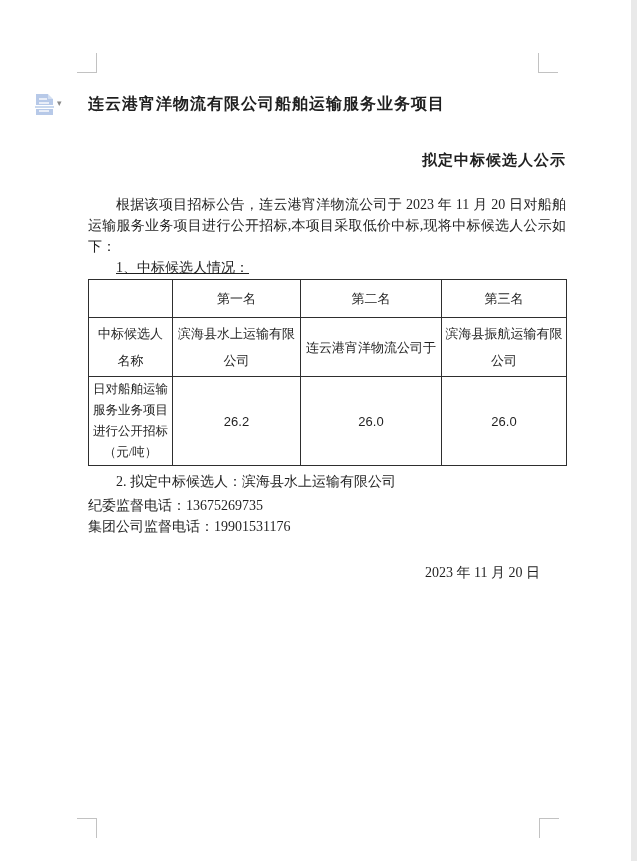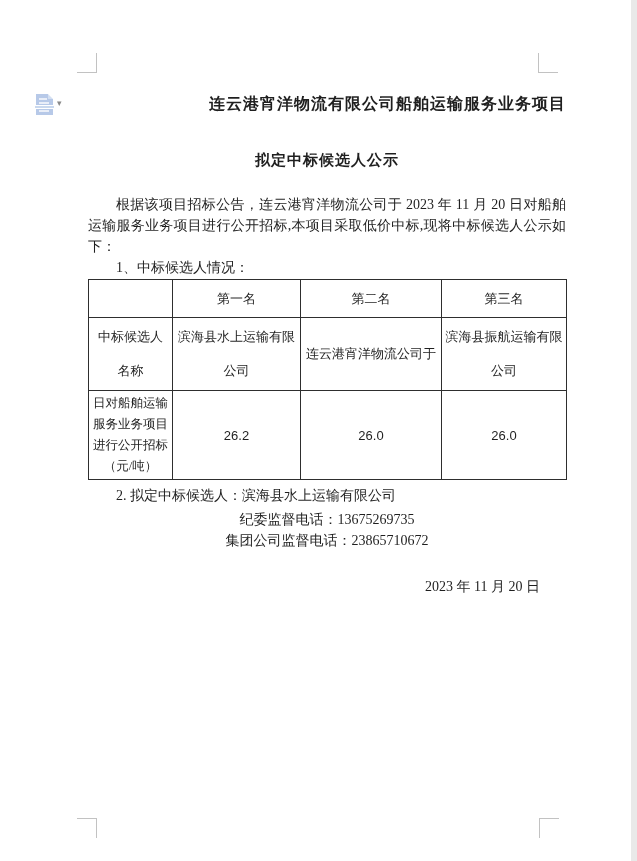--- a/index.html
+++ b/index.html
@@ -27,43 +27,43 @@
   .paste-doc .ln1 { top:4px;  width:8px; }
   .paste-doc .ln2 { top:8px;  width:10px; }
   .paste-doc .ln3 { top:16px; width:10px; }
   .paste-doc .band { position:absolute; left:-2px; top:11px; width:21px; height:4px;
     background:#c9d8ee; border:1px solid #ffffff; }
   .paste-caret { position:absolute; left:23px; top:4px; font-size:9px; color:#8a8a8a;
     font-family:"DejaVu Sans",sans-serif; }
 
   .content { position:absolute; left:88px; top:88px; width:478px; font-size:14px; }
 
-  .doc-title { margin-top:6px; text-align:right; font-weight:bold; font-size:16px;
+  .doc-title { margin-top:6px; text-align:left; font-weight:bold; font-size:16px;
     letter-spacing:1px; line-height:20px; }
-  .doc-subtitle { margin-top:36px; text-align:center; font-weight:bold; font-size:15px;
+  .doc-subtitle { margin-top:36px; text-align:right; font-weight:bold; font-size:15px;
     letter-spacing:1px; line-height:20px; }
 
   .p-intro { margin-top:24px; line-height:21px; text-indent:2em; text-align:justify; }
-  .p-item1 { line-height:21px; padding-left:2em; }
+  .p-item1 { line-height:21px; padding-left:2em;text-decoration:underline; }
 
   table.bid { width:478px; border-collapse:collapse; table-layout:fixed; margin-top:1px;
     font-size:13px; }
   table.bid td { border:1px solid #2e2e2e; text-align:center; vertical-align:middle;
     padding:2px 3px; }
   col.c1 { width:84px; } col.c2 { width:128px; } col.c3 { width:141px; } col.c4 { width:125px; }
   tr.r-head td { height:38px; }
-  tr.r-name td { height:56px; line-height:34px;text-align:center; }
+  tr.r-name td { height:56px; line-height:27px;text-align:center; }
   tr.r-price td { height:86px; }
   td.row-label { text-align:left; font-size:12.5px; line-height:21px; padding:4px 4px; }
   td.price-val { font-family:"Liberation Sans","DejaVu Sans",sans-serif; font-size:13px; }
 
   .p-item2 { margin-top:5px; padding-left:2em; line-height:22px; }
   .p-item3 { margin-top:2px; line-height:25px; text-indent:2em; text-align:justify; }
 
-  .phones { margin-top:2px; line-height:21px;text-align:center; }
+  .phones { margin-top:2px; line-height:21px; }
   .signature { margin-top:24px; text-align:right; padding-right:26px; line-height:23px; }
   .signature .date { font-family:"Liberation Serif","DejaVu Serif",serif; }
 </style>
 </head>
 <body>
 
 <div class="screen">
 
   <div class="edge-strip"></div>
 
@@ -117,21 +117,21 @@
         <td class="price-val">26.0</td>
         <td class="price-val">26.0</td>
       </tr>
     </tbody>
       </table>
 
     <p class="p-item2">2.  拟定中标候选人：滨海县水上运输有限公司</p>
 
     <div class="phones">
       <div>纪委监督电话：13675269735</div>
-      <div>集团公司监督电话：23865710672</div>
+      <div>集团公司监督电话：19901531176</div>
     </div>
 
     <div class="signature">
       <div class="date">2023 年 11 月 20 日</div>
     </div>
 
   </div>
 </div>
 
 </body></html>

